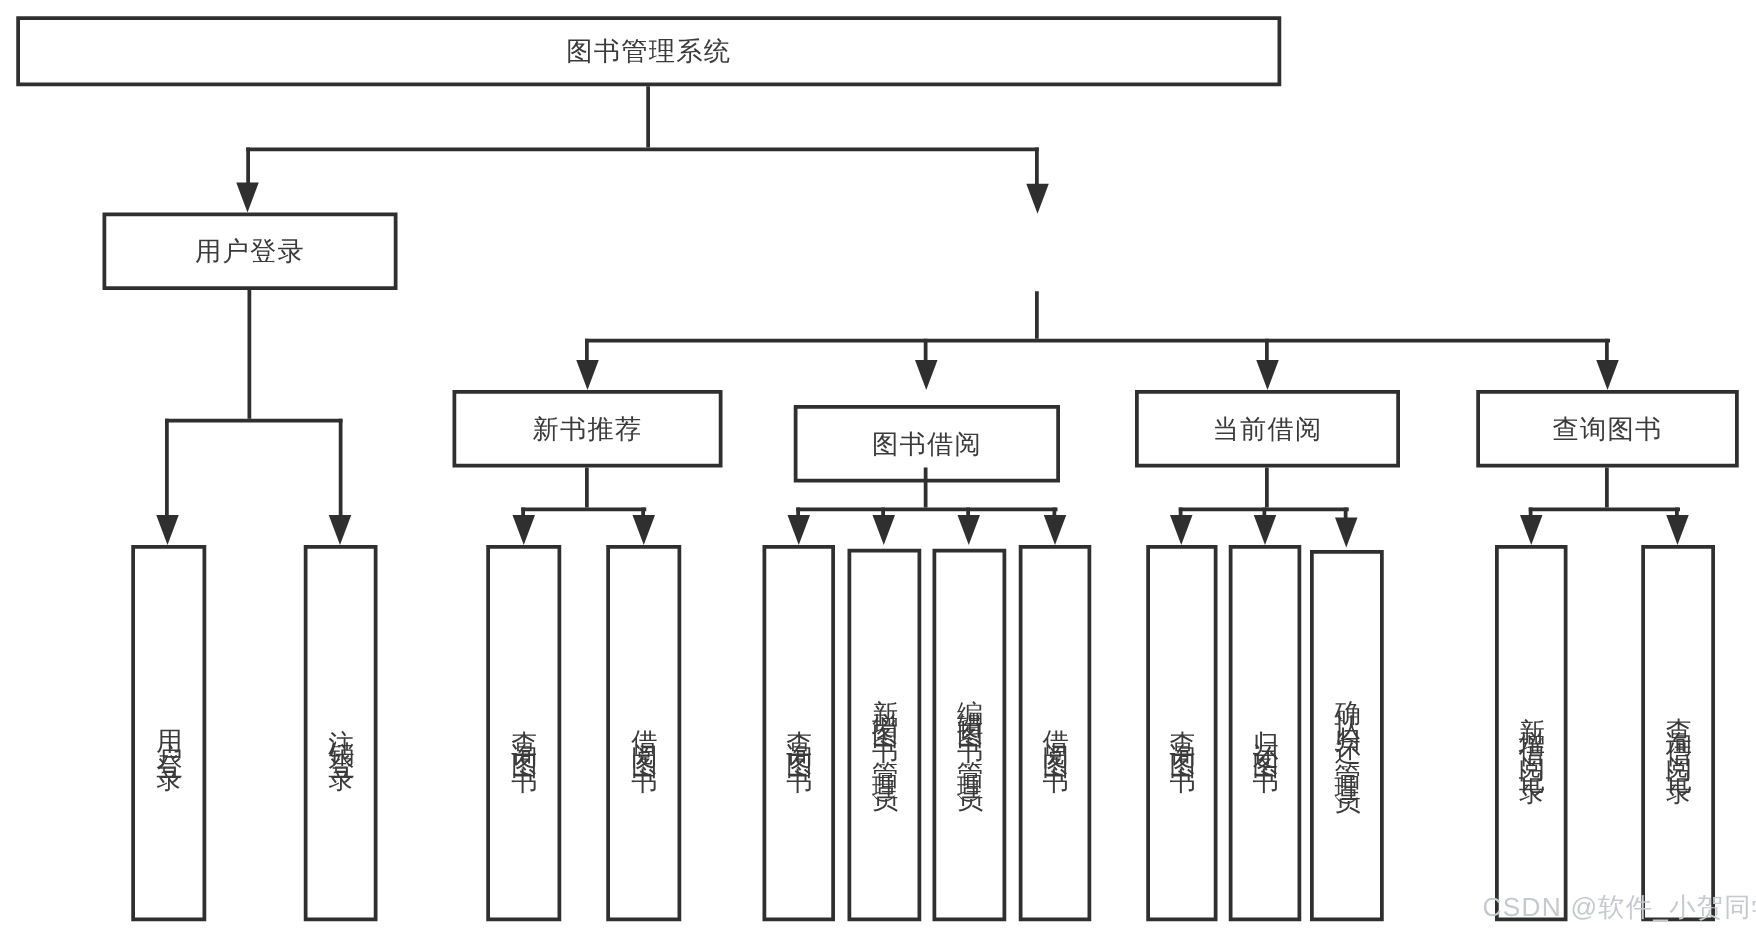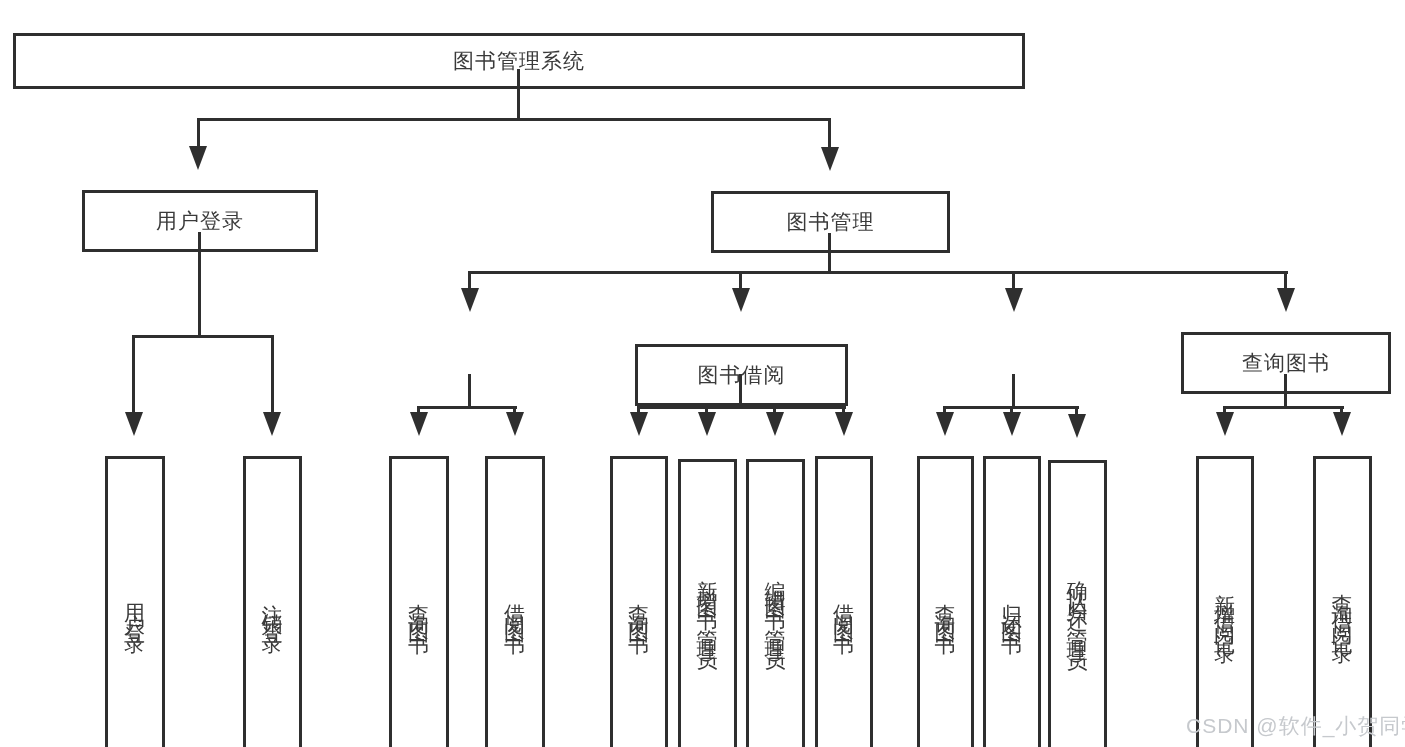--- a/index.html
+++ b/index.html
@@ -21,21 +21,20 @@
     position:absolute;
     box-sizing:border-box;
     border:3px solid var(--line);
     background:#fff;
     display:flex;
     align-items:center;
     justify-content:center;
     font-size:21px;
     letter-spacing:1px;
     white-space:nowrap;
-    margin-top:20px;
   }
   .vbox{
     writing-mode:vertical-rl;
     text-orientation:mixed;
     letter-spacing:10px;
     white-space:normal;
     line-height:1;
   }
   .hline,.vline{position:absolute;background:var(--line);}
   .hline{height:3px;}
@@ -66,41 +65,42 @@
   <div class="box" style="left:13px;top:13px;width:1012px;height:56px">图书管理系统</div>
 
   <div class="vline" style="left:517px;top:69px;height:49px"></div>
   <div class="hline" style="left:197px;top:118px;width:634px"></div>
   <div class="vline" style="left:197px;top:118px;height:30px"></div>
   <div class="ah" style="left:189px;top:146px"></div>
   <div class="vline" style="left:828px;top:118px;height:31px"></div>
   <div class="ah" style="left:821px;top:147px"></div>
 
   <div class="box" style="left:82px;top:170px;width:236px;height:62px">用户登录</div>
-  <div class="box" style="left:711px;top:171px;width:239px;height:62px">图书管理</div>
 
   <div class="vline" style="left:198px;top:232px;height:103px"></div>
   <div class="hline" style="left:132px;top:335px;width:142px"></div>
   <div class="vline" style="left:132px;top:335px;height:79px"></div>
   <div class="ah" style="left:125px;top:412px"></div>
   <div class="vline" style="left:271px;top:335px;height:79px"></div>
   <div class="ah" style="left:263px;top:412px"></div>
 
   <div class="vline" style="left:828px;top:233px;height:38px"></div>
   <div class="hline" style="left:468px;top:271px;width:820px"></div>
   <div class="vline" style="left:468px;top:271px;height:19px"></div>
   <div class="ah" style="left:461px;top:288px"></div>
   <div class="vline" style="left:739px;top:271px;height:19px"></div>
   <div class="ah" style="left:732px;top:288px"></div>
   <div class="vline" style="left:1012px;top:271px;height:19px"></div>
   <div class="ah" style="left:1005px;top:288px"></div>
   <div class="vline" style="left:1284px;top:271px;height:19px"></div>
   <div class="ah" style="left:1277px;top:288px"></div>
 
+  <div class="box" style="left:362px;top:312px;width:216px;height:62px">新书推荐</div>
   <div class="box" style="left:635px;top:324px;width:213px;height:62px">图书借阅</div>
+  <div class="box" style="left:908px;top:312px;width:212px;height:62px">当前借阅</div>
   <div class="box" style="left:1181px;top:312px;width:210px;height:62px">查询图书</div>
 
   <div class="vline" style="left:468px;top:374px;height:32px"></div>
   <div class="hline" style="left:417px;top:406px;width:100px"></div>
   <div class="vline" style="left:417px;top:406px;height:8px"></div>
   <div class="ah" style="left:410px;top:412px"></div>
   <div class="vline" style="left:513px;top:406px;height:8px"></div>
   <div class="ah" style="left:506px;top:412px"></div>
 
   <div class="vline" style="left:739px;top:374px;height:32px"></div>

